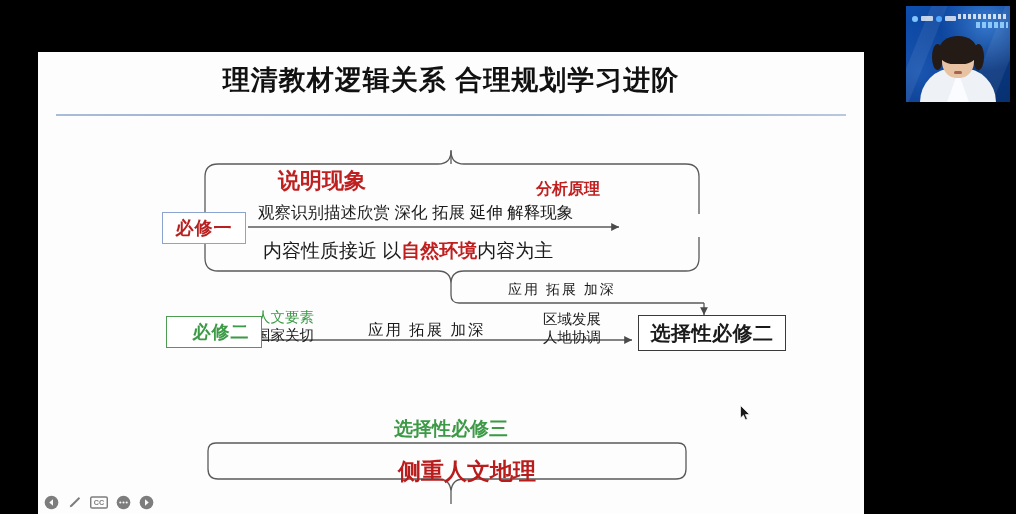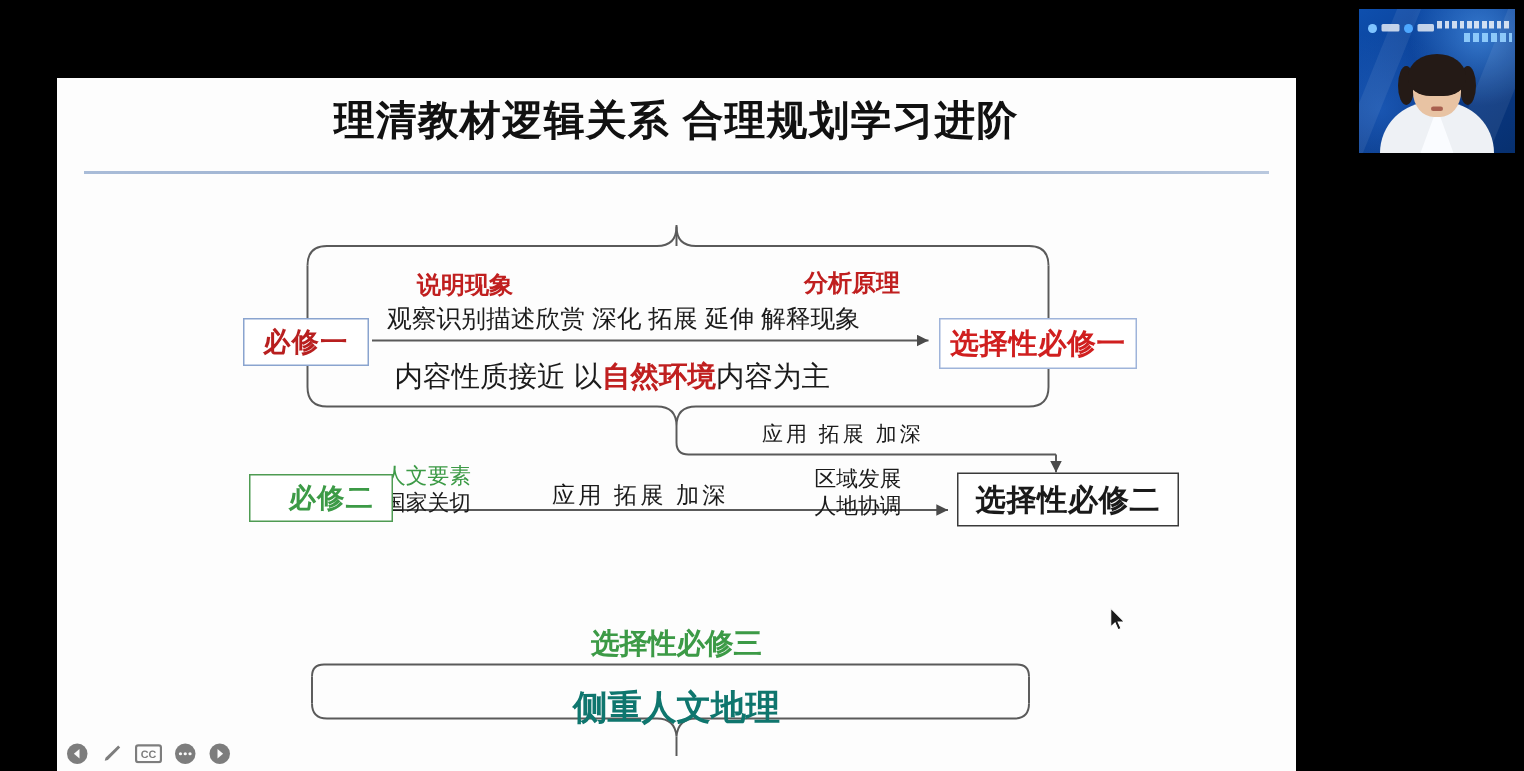--- a/index.html
+++ b/index.html
@@ -11,42 +11,42 @@
 
   #slide-title{position:absolute;left:0;top:10px;width:826px;text-align:center;
     font-size:27px;font-weight:700;color:#111;letter-spacing:1px;}
 
   #title-rule{position:absolute;left:18px;top:62px;width:790px;height:2px;
     background:linear-gradient(to right,#a9bcd8,#8fa6c7 60%,#b9c8de);}
 
   
   .headline{position:absolute;text-align:center;font-weight:700;}
   #node-ziran{left:0;top:72px;width:826px;font-size:22px;color:#b81f1f;}
-  #node-cezhong{left:0;top:378px;width:826px;font-size:23px;color:#0f766e;}
+  #node-cezhong{left:16px;top:378px;width:826px;font-size:23px;color:#b91c1c;}
 
   
   .box{position:absolute;display:flex;align-items:center;justify-content:center;
        font-weight:700;background:#fff;}
   #box-bx1{left:124px;top:160px;width:82px;height:30px;border:1.5px solid #8aa4cf;
        font-size:18px;color:#b81f1f;letter-spacing:1px;}
   #box-xzbx1{left:588px;top:160px;width:130px;height:32px;border:1.5px solid #9fb4da;
        font-size:19px;color:#d01f1f;letter-spacing:.5px;}
   #box-bx2{left:128px;top:264px;width:80px;height:30px;border:1.5px solid #4e9b52;
        font-size:18px;color:#3c9a46;letter-spacing:1px;padding-left:14px;}
   #box-xzbx2{left:600px;top:263px;width:146px;height:34px;border:1.8px solid #3a3a3a;
        font-size:20px;color:#1a1a1a;letter-spacing:.5px;}
 
   
   .txt{position:absolute;white-space:nowrap;}
   .red{color:#c01f1f;}
   .blk{color:#1b1b1b;}
   .grn{color:#3c9a46;}
   .b{font-weight:700;}
 
-  #t-shuoming{left:240px;top:128px;font-size:16px;}
+  #t-shuoming{left:240px;top:114px;font-size:22px;}
   #t-fenxi{left:498px;top:127px;font-size:16px;}
   #t-row1{left:220px;top:150px;font-size:16.5px;}
   #t-row2{left:225px;top:186px;font-size:19px;}
   #t-yingyong-top{left:470px;top:229px;font-size:14px;letter-spacing:2px;}
   #t-renwen{left:218px;top:256px;font-size:14.5px;}
   #t-guojia{left:218px;top:274px;font-size:14.5px;}
   #t-yingyong-mid{left:330px;top:268px;font-size:15.5px;letter-spacing:2px;}
   #t-quyu{left:505px;top:258px;font-size:14.5px;}
   #t-rendi{left:505px;top:276px;font-size:14.5px;}
   #t-anquan{left:0;top:400px;width:826px;text-align:center;font-size:15.5px;}
@@ -149,21 +149,20 @@
     <div class="txt blk" id="t-row1">观察识别描述欣赏  深化  拓展  延伸  解释现象</div>
 
     <div class="txt blk" id="t-yingyong-top">应用 拓展 加深</div>
     <div class="txt grn" id="t-renwen">人文要素</div>
     <div class="txt blk" id="t-guojia">国家关切</div>
     <div class="txt blk" id="t-yingyong-mid">应用 拓展 加深</div>
     <div class="txt blk" id="t-quyu">区域发展</div>
     <div class="txt blk" id="t-rendi">人地协调</div>
 
     <div class="box" id="box-bx1">必修一</div>
-    <div class="box" id="box-xzbx1">选择性必修一</div>
     <div class="box" id="box-bx2">必修二</div>
     <div class="box" id="box-xzbx2">选择性必修二</div>
 
     <div class="headline" id="t-cezhong3-pos" style="left:0;top:364px;width:826px;font-size:19px;color:#3c9a46;">选择性必修三</div>
     <div class="headline" id="node-cezhong" style="top:404px;">侧重人文地理</div>
 
     <svg id="cursor" viewBox="0 0 11 16">
       <path d="M0.5,0.5 L0.5,13 L3.4,10.2 L5.4,14.8 L7.4,14 L5.4,9.6 L9.6,9.6 z" fill="#1a1a1a" stroke="#fff" stroke-width="0.7"></path>
     </svg>
   </div>

